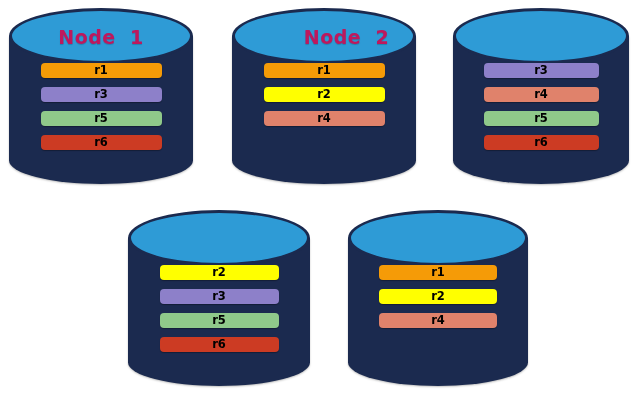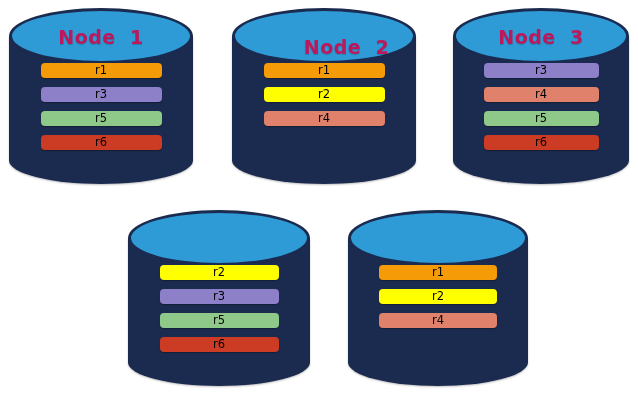--- a/index.html
+++ b/index.html
@@ -69,21 +69,21 @@
     z-index: 4;
   }
 
   .replica {
     position: relative;
     height: 15px;
     border-radius: 4px;
     margin: 0 auto 9px auto;
     color: #000000;
     font-size: 11.5px;
-    font-weight: normal;
+    font-weight: bold;
     line-height: 15px;
     text-align: center;
     box-shadow: 0 1px 1px rgba(0,0,0,0.3);
   }
   .replica:last-child { margin-bottom: 0; }
 </style>
 </head>
 <body>
 
 <div id="stage">
@@ -94,31 +94,30 @@
       <div class="replica-list" style="top: 55px;">
         <div class="replica" style="background: rgb(245, 155, 7); width: 121px;">r1</div>
         <div class="replica" style="background: rgb(141, 128, 201); width: 121px;">r3</div>
         <div class="replica" style="background: rgb(143, 201, 138); width: 121px;">r5</div>
         <div class="replica" style="background: rgb(204, 59, 35); width: 121px;">r6</div>
       </div>
     </div>
     <div class="node" style="left: 232px; top: 8px; width: 184px; height: 176px;">
       <div class="cyl-body" style="top: 28px; height: 148px;"></div>
       <div class="cyl-top" style="height: 56px;"></div>
-      <div class="node-label" style="top: 28px; padding-left: 45px;">Node  2</div>
+      <div class="node-label" style="top: 18px; padding-left: 45px;">Node  2</div>
       <div class="replica-list" style="top: 55px;">
         <div class="replica" style="background: rgb(245, 155, 7); width: 121px;">r1</div>
         <div class="replica" style="background: rgb(255, 255, 0); width: 121px;">r2</div>
         <div class="replica" style="background: rgb(224, 130, 107); width: 121px;">r4</div>
       </div>
     </div>
     <div class="node" style="left: 453px; top: 8px; width: 176px; height: 176px;">
       <div class="cyl-body" style="top: 28px; height: 148px;"></div>
       <div class="cyl-top" style="height: 56px;"></div>
-      <div class="node-label" style="top: 18px;">Node  3</div>
       <div class="replica-list" style="top: 55px;">
         <div class="replica" style="background: rgb(141, 128, 201); width: 115px;">r3</div>
         <div class="replica" style="background: rgb(224, 130, 107); width: 115px;">r4</div>
         <div class="replica" style="background: rgb(143, 201, 138); width: 115px;">r5</div>
         <div class="replica" style="background: rgb(204, 59, 35); width: 115px;">r6</div>
       </div>
     </div>
     <div class="node" style="left: 128px; top: 210px; width: 182px; height: 176px;">
       <div class="cyl-body" style="top: 28px; height: 148px;"></div>
       <div class="cyl-top" style="height: 56px;"></div>

